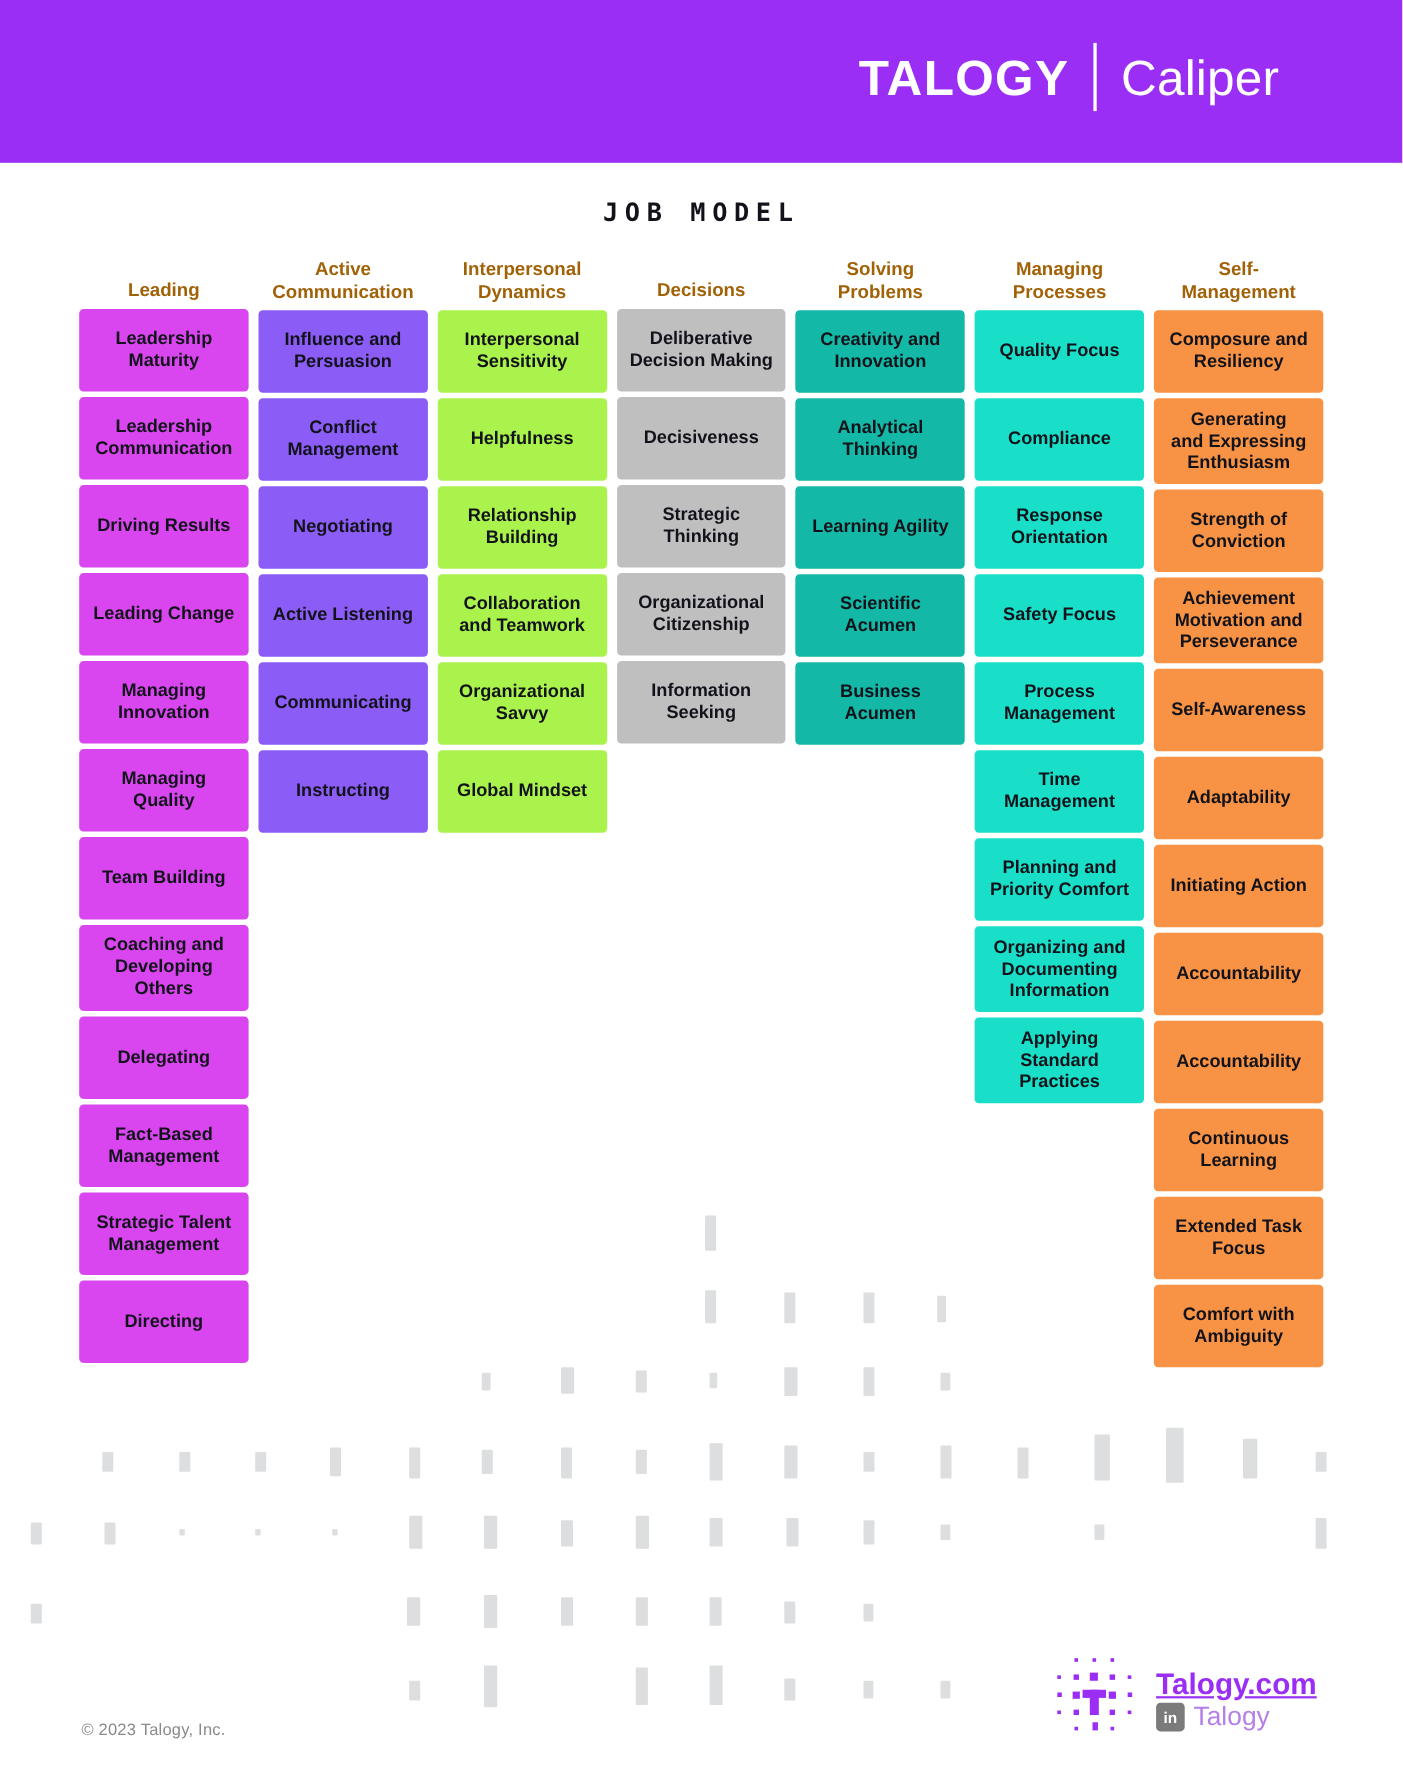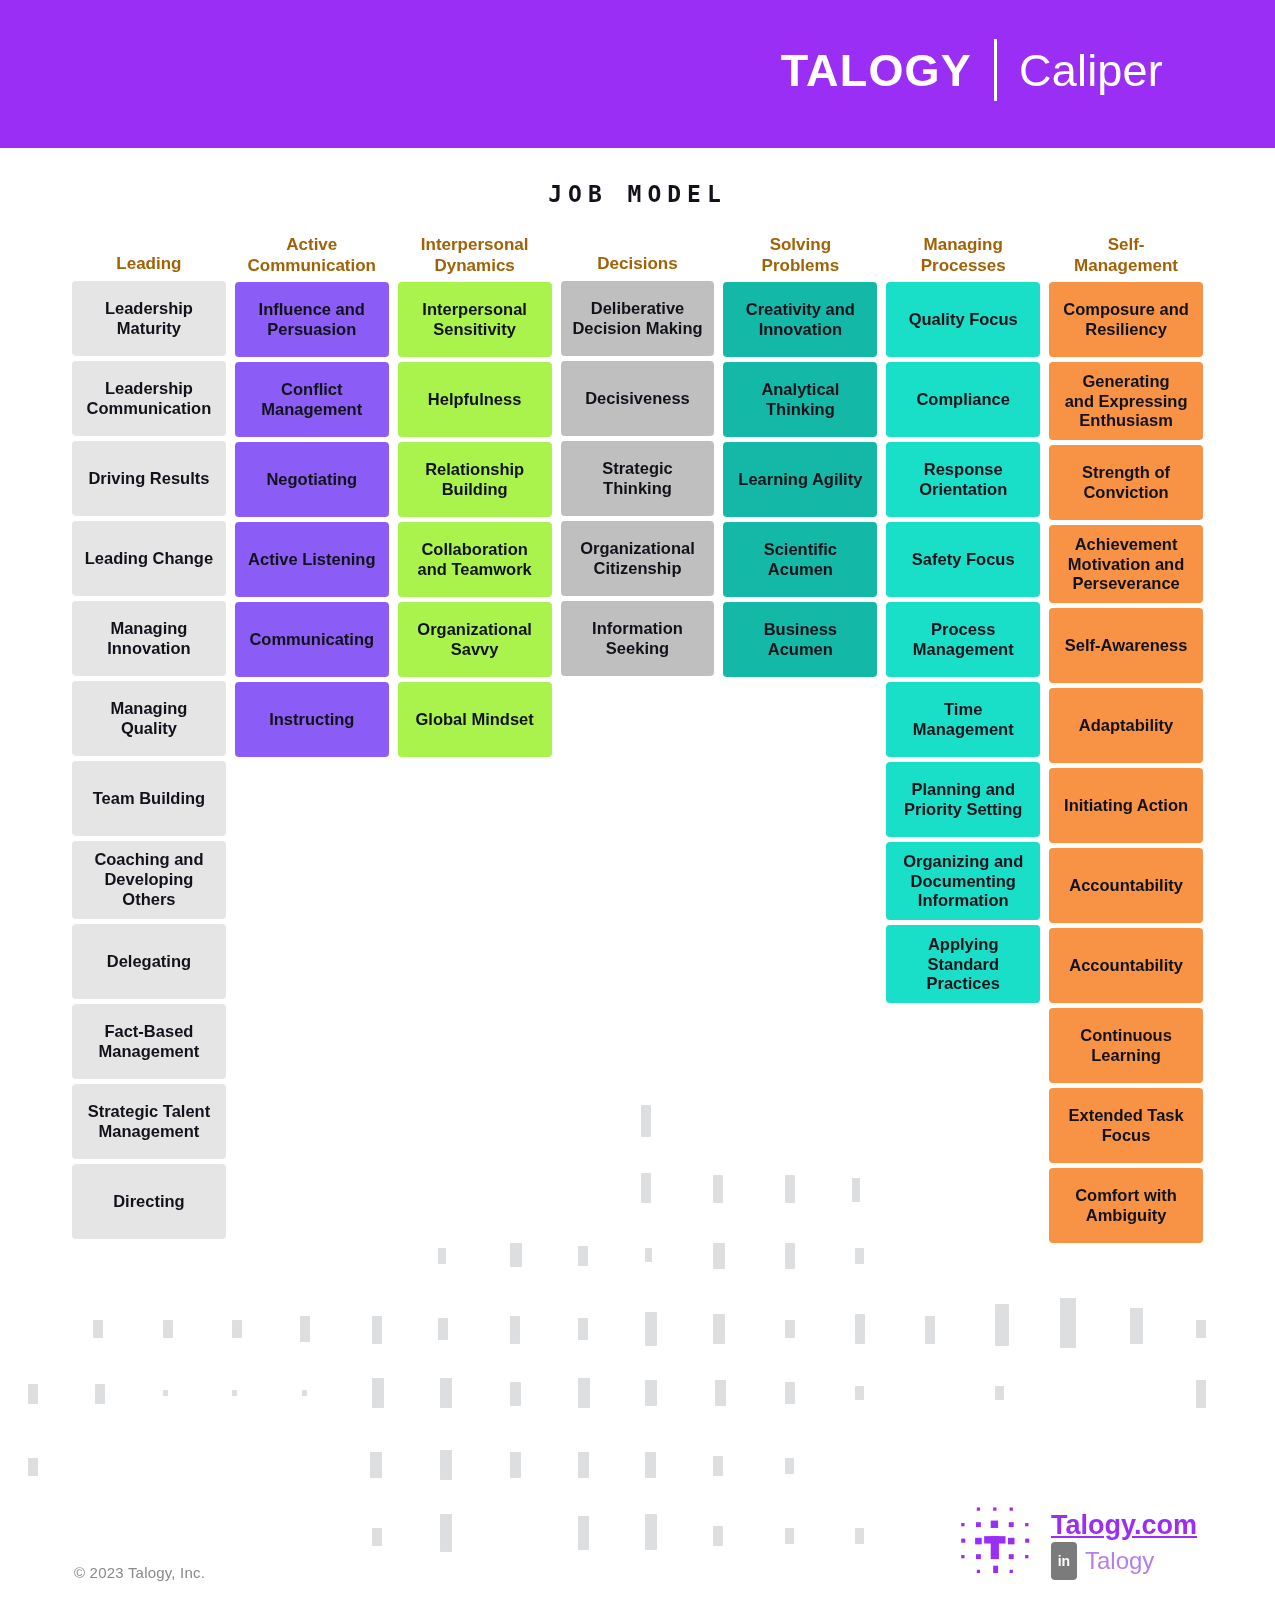--- a/index.html
+++ b/index.html
@@ -96,21 +96,21 @@
     padding: 4px 7px;
     font-size: 16.5px;
     font-weight: 700;
     line-height: 1.2;
     color: #12131a;
     white-space: pre-line;
   }
   .cell.tall3 { min-height: 78px; }
 
   
-  .c-purple    { background: #e5e5e5; }
+  .c-purple    { background: #d946ef; }
   .c-lavender  { background: #8b5cf6; }
   .c-green     { background: #aaf34d; }
   .c-gray      { background: #bfbfbf; }
   .c-yellow    { background: #14b8a6; }
   .c-teal      { background: #1adfc8; }
   .c-orange    { background: #f89244; }
 
   
   .ghost-layer {
     position: absolute;
@@ -154,21 +154,21 @@
     font-size: 27px;
     font-weight: 700;
     line-height: 1;
   }
   .linkedin-row {
     display: flex;
     align-items: center;
     gap: 8px;
   }
   .li-badge {
-    width: 26px; height: 38px;
+    width: 26px; height: 26px;
     background: #7b7b7b;
     border-radius: 4px;
     color: #ffffff;
     font-size: 14px;
     font-weight: 700;
     display: flex;
     align-items: center;
     justify-content: center;
     line-height: 1;
   }
@@ -284,21 +284,21 @@
           <div class="cell c-teal">Quality Focus</div>
           <div class="cell c-teal">Compliance</div>
           <div class="cell c-teal">Response
 Orientation</div>
           <div class="cell c-teal">Safety Focus</div>
           <div class="cell c-teal">Process
 Management</div>
           <div class="cell c-teal">Time
 Management</div>
           <div class="cell c-teal">Planning and
-Priority Setting</div>
+Priority Comfort</div>
           <div class="cell c-teal tall3">Organizing and
 Documenting
 Information</div>
           <div class="cell c-teal tall3">Applying
 Standard
 Practices</div>
         </div>
       </div>
       <div class="col">
         <div class="col-head">Self-

